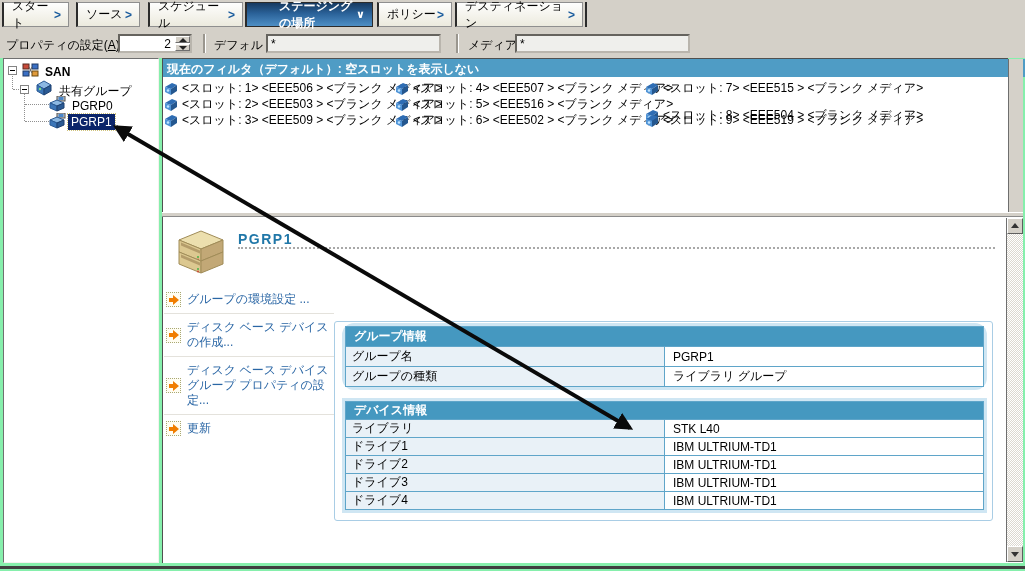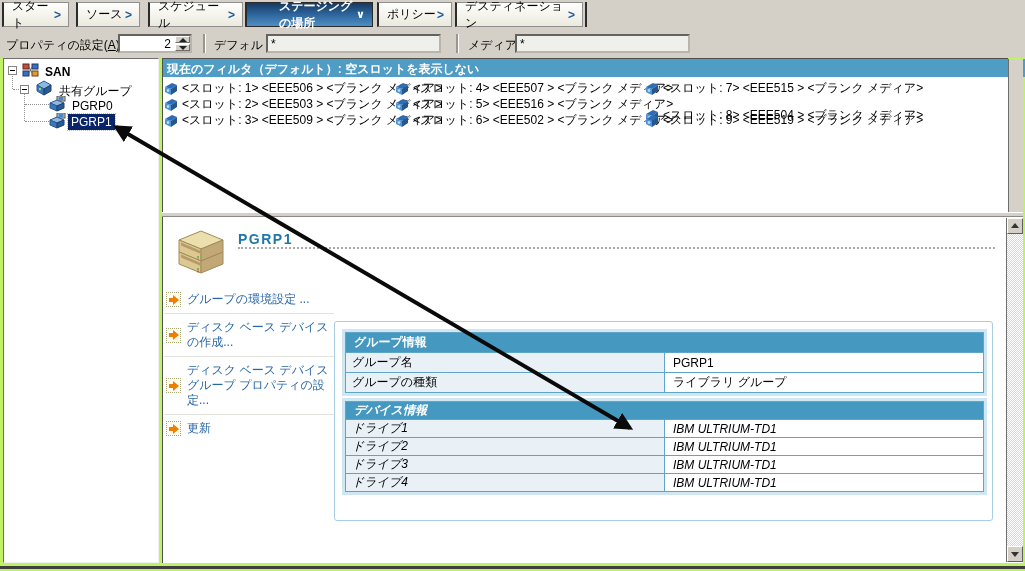--- a/index.html
+++ b/index.html
@@ -1,16 +1,16 @@
 <!DOCTYPE html>
 <html><head>
 <meta charset="utf-8">
 <style>
   html,body{margin:0;padding:0;}
-  #page{position:relative;width:1025px;height:571px;background:#bef264;overflow:hidden;
+  #page{position:relative;width:1025px;height:571px;background:#86efac;overflow:hidden;
         font-family:"Liberation Sans","DejaVu Sans",sans-serif;font-size:12px;color:#000;}
   
   #tabbar{position:absolute;left:0;top:0;width:1025px;height:29px;background:#d4d0c8;}
   .tab{position:absolute;top:2px;height:25px;box-sizing:border-box;
        background:linear-gradient(#fefefd,#eceade);
        border:1px solid #8f8f8f;border-left:2px solid #2b2b2b;
        display:flex;align-items:center;justify-content:space-between;
        padding:0 7px 0 8px;cursor:pointer;}
   .tab .arrow{color:#1b5c9d;font-weight:bold;font-size:12px;}
   .tab.selected{background:linear-gradient(#173a60 0%,#2a6198 45%,#4e8fc5 100%);
@@ -320,42 +320,46 @@
       <span class="golink">
           <svg width="10" height="10">
             <path d="M0,3 h4 v-3 l6,5 l-6,5 v-3 h-4 z" fill="#f07d00"></path>
           </svg>
         </span>
       <span class="ltext">更新</span>
       </div>
   </div>
 
   <div id="tables-box">
-    <div class="tframe" style="top:7px;">
+    <div class="tframe" style="top:1px;border-radius:12px;">
       <table class="info" id="t-group">
         <tbody>
             <tr>
               <td class="hd" colspan="2">グループ情報</td>
             </tr>
         <tr>
           <td class="lbl">グループ名</td>
           <td class="val">PGRP1</td>
             </tr>
         <tr>
           <td class="lbl">グループの種類</td>
           <td class="val">ライブラリ グループ</td>
             </tr>
       </tbody>
         </table>
     </div>
-    <div class="tframe" style="top:76px;font-style:italic;">
+    <div class="tframe" style="top:76px;">
       <table class="info" id="t-device">
         <tbody>
             <tr>
               <td class="hd" colspan="2">デバイス情報</td>
+            </tr>
+        <tr>
+          <td class="lbl">ライブラリ</td>
+          <td class="val">STK L40</td>
             </tr>
         <tr>
           <td class="lbl">ドライブ1</td>
           <td class="val">IBM ULTRIUM-TD1</td>
             </tr>
         <tr>
           <td class="lbl">ドライブ2</td>
           <td class="val">IBM ULTRIUM-TD1</td>
             </tr>
         <tr>

